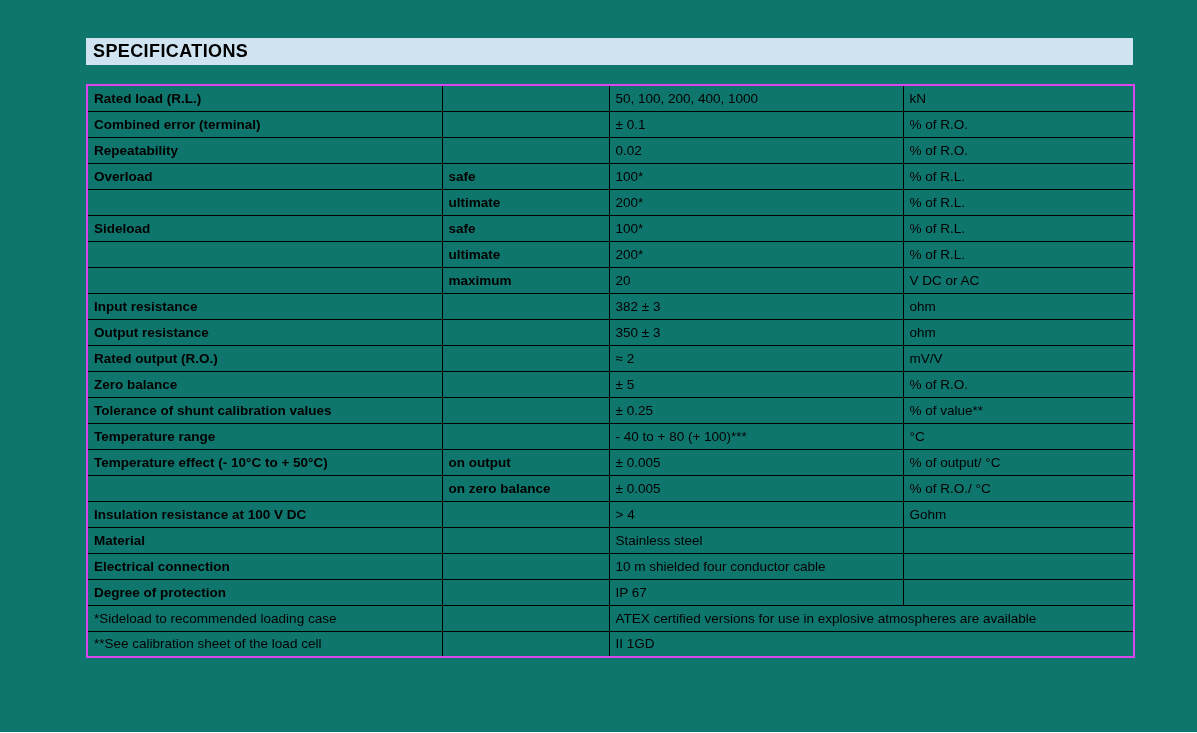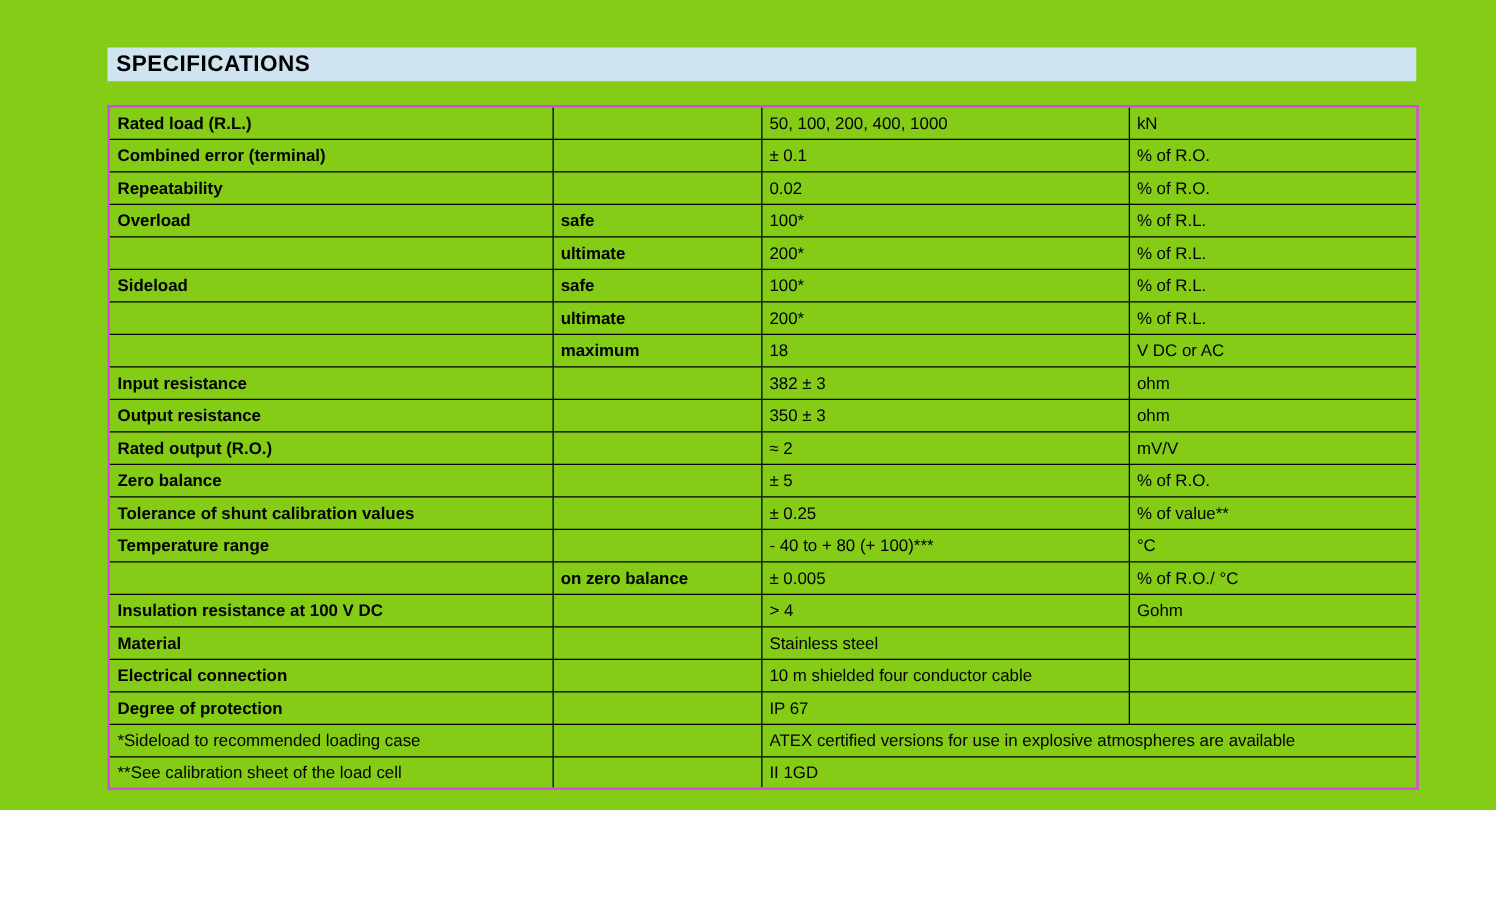--- a/index.html
+++ b/index.html
@@ -5,22 +5,22 @@
   html, body {
     margin: 0;
     padding: 0;
     background: #ffffff;
     font-family: "Liberation Sans", sans-serif;
     color: #000000;
   }
   .page {
     position: relative;
     width: 1197px;
-    height: 648px;
-    background: #84cc16;
+    height: 732px;
+    background: #0f766e;
     overflow: hidden;
   }
   .section-header {
     position: absolute;
     left: 86px;
     top: 38px;
     width: 1047px;
     height: 27px;
     background: #cfe3f0;
     display: flex;
@@ -110,21 +110,21 @@
       </tr>
       <tr>
         <td class="c1"></td>
         <td class="c2">ultimate</td>
         <td class="c3">200*</td>
         <td class="c4">% of R.L.</td>
       </tr>
       <tr>
         <td class="c1"></td>
         <td class="c2">maximum</td>
-        <td class="c3">18</td>
+        <td class="c3">20</td>
         <td class="c4">V DC or AC</td>
       </tr>
       <tr>
         <td class="c1">Input resistance</td>
         <td class="c2"></td>
         <td class="c3">382 ± 3</td>
         <td class="c4">ohm</td>
       </tr>
       <tr>
         <td class="c1">Output resistance</td>
@@ -148,20 +148,26 @@
         <td class="c1">Tolerance of shunt calibration values</td>
         <td class="c2"></td>
         <td class="c3">± 0.25</td>
         <td class="c4">% of value**</td>
       </tr>
       <tr>
         <td class="c1">Temperature range</td>
         <td class="c2"></td>
         <td class="c3">- 40 to + 80 (+ 100)***</td>
         <td class="c4">°C</td>
+      </tr>
+      <tr>
+        <td class="c1">Temperature effect (- 10°C to + 50°C)</td>
+        <td class="c2">on output</td>
+        <td class="c3">± 0.005</td>
+        <td class="c4">% of output/ °C</td>
       </tr>
       <tr>
         <td class="c1"></td>
         <td class="c2">on zero balance</td>
         <td class="c3">± 0.005</td>
         <td class="c4">% of R.O./ °C</td>
       </tr>
       <tr>
         <td class="c1">Insulation resistance at 100 V DC</td>
         <td class="c2"></td>

